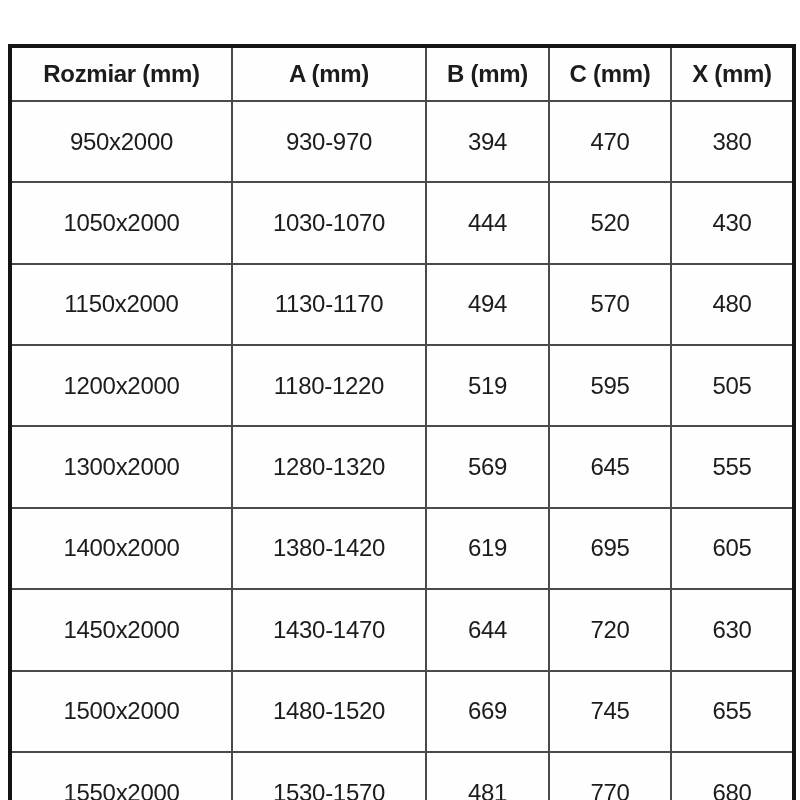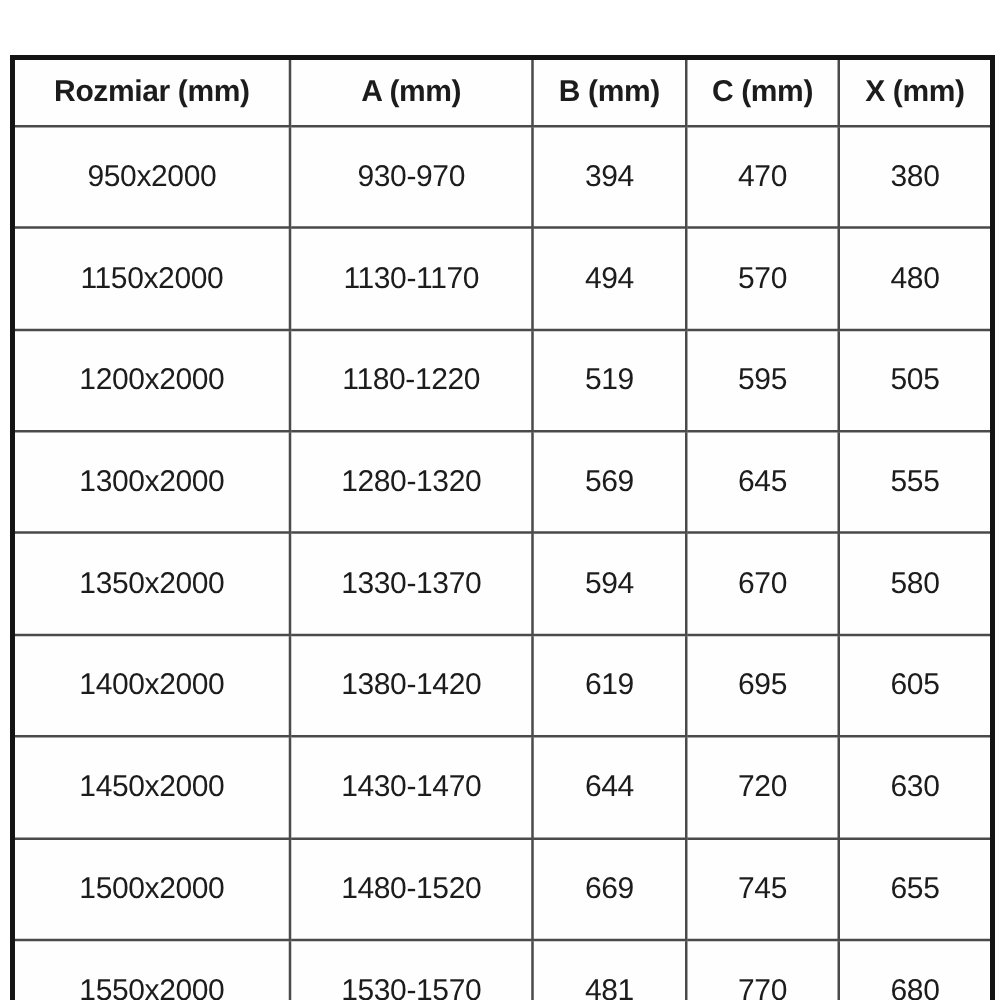--- a/index.html
+++ b/index.html
@@ -65,46 +65,46 @@
     </thead>
     <tbody>
         <tr>
           <td>950x2000</td>
           <td>930-970</td>
           <td>394</td>
           <td>470</td>
           <td>380</td>
         </tr>
         <tr>
+          <td>1050x2000</td>
+          <td>1030-1070</td>
+          <td>444</td>
+          <td>520</td>
+          <td>430</td>
+        </tr>
+        <tr>
           <td>1150x2000</td>
           <td>1130-1170</td>
           <td>494</td>
           <td>570</td>
           <td>480</td>
         </tr>
         <tr>
           <td>1200x2000</td>
           <td>1180-1220</td>
           <td>519</td>
           <td>595</td>
           <td>505</td>
         </tr>
         <tr>
           <td>1300x2000</td>
           <td>1280-1320</td>
           <td>569</td>
           <td>645</td>
           <td>555</td>
-        </tr>
-        <tr>
-          <td>1350x2000</td>
-          <td>1330-1370</td>
-          <td>594</td>
-          <td>670</td>
-          <td>580</td>
         </tr>
         <tr>
           <td>1400x2000</td>
           <td>1380-1420</td>
           <td>619</td>
           <td>695</td>
           <td>605</td>
         </tr>
         <tr>
           <td>1450x2000</td>

